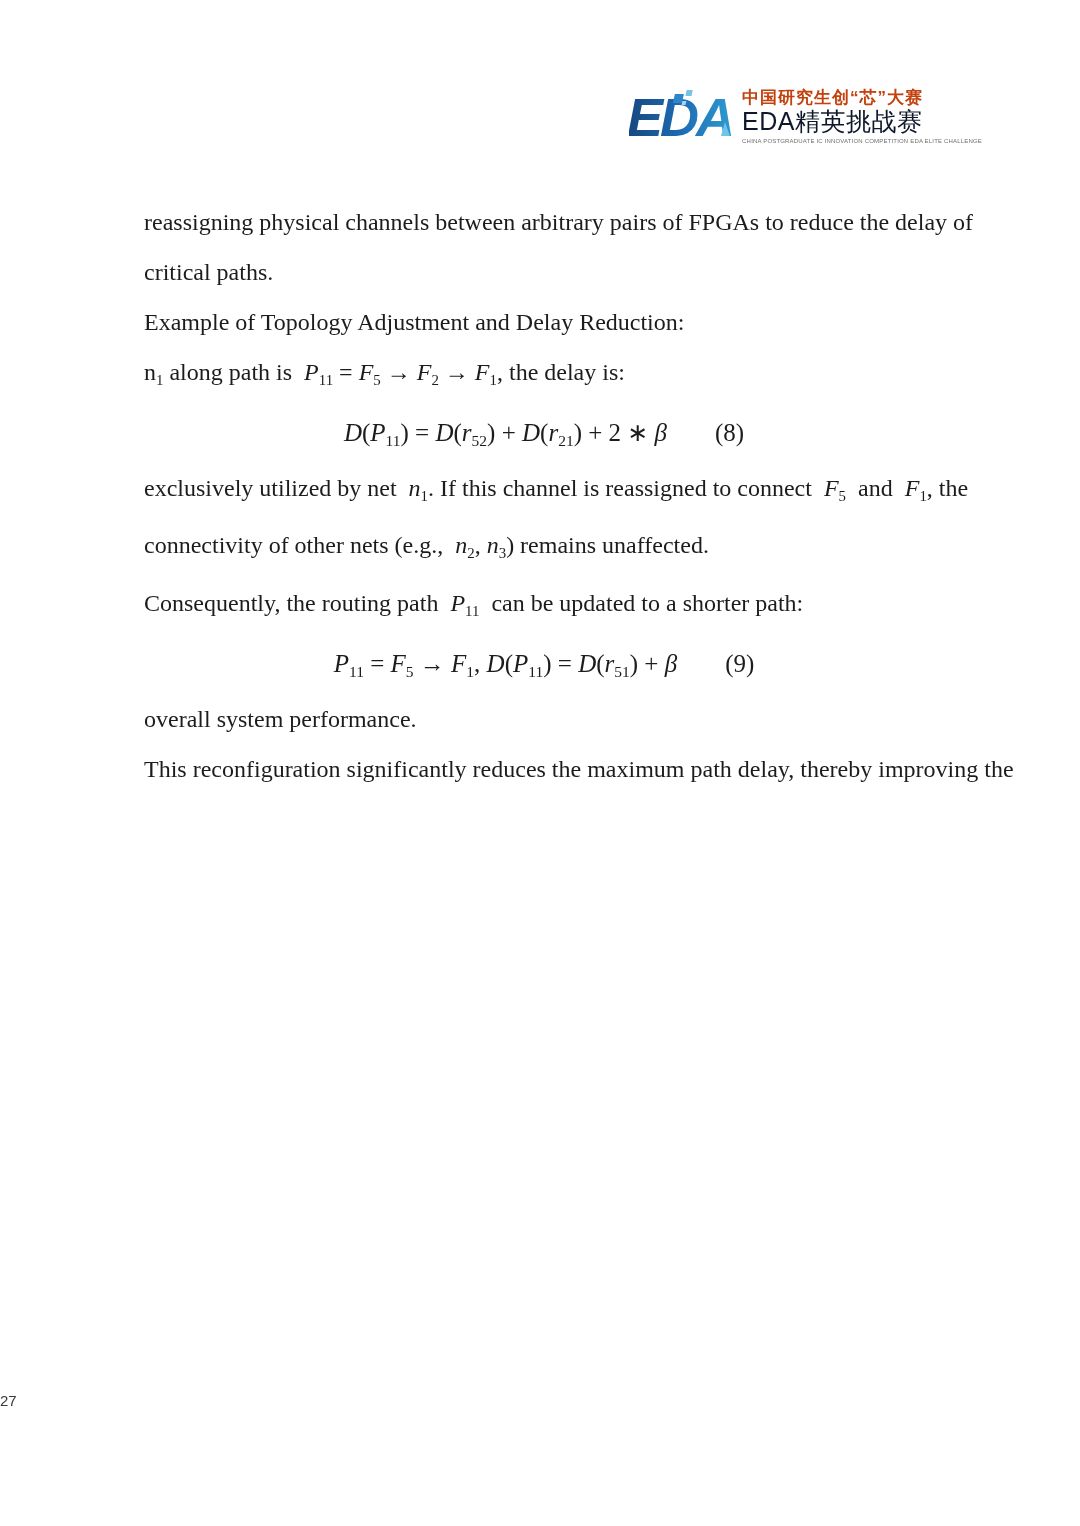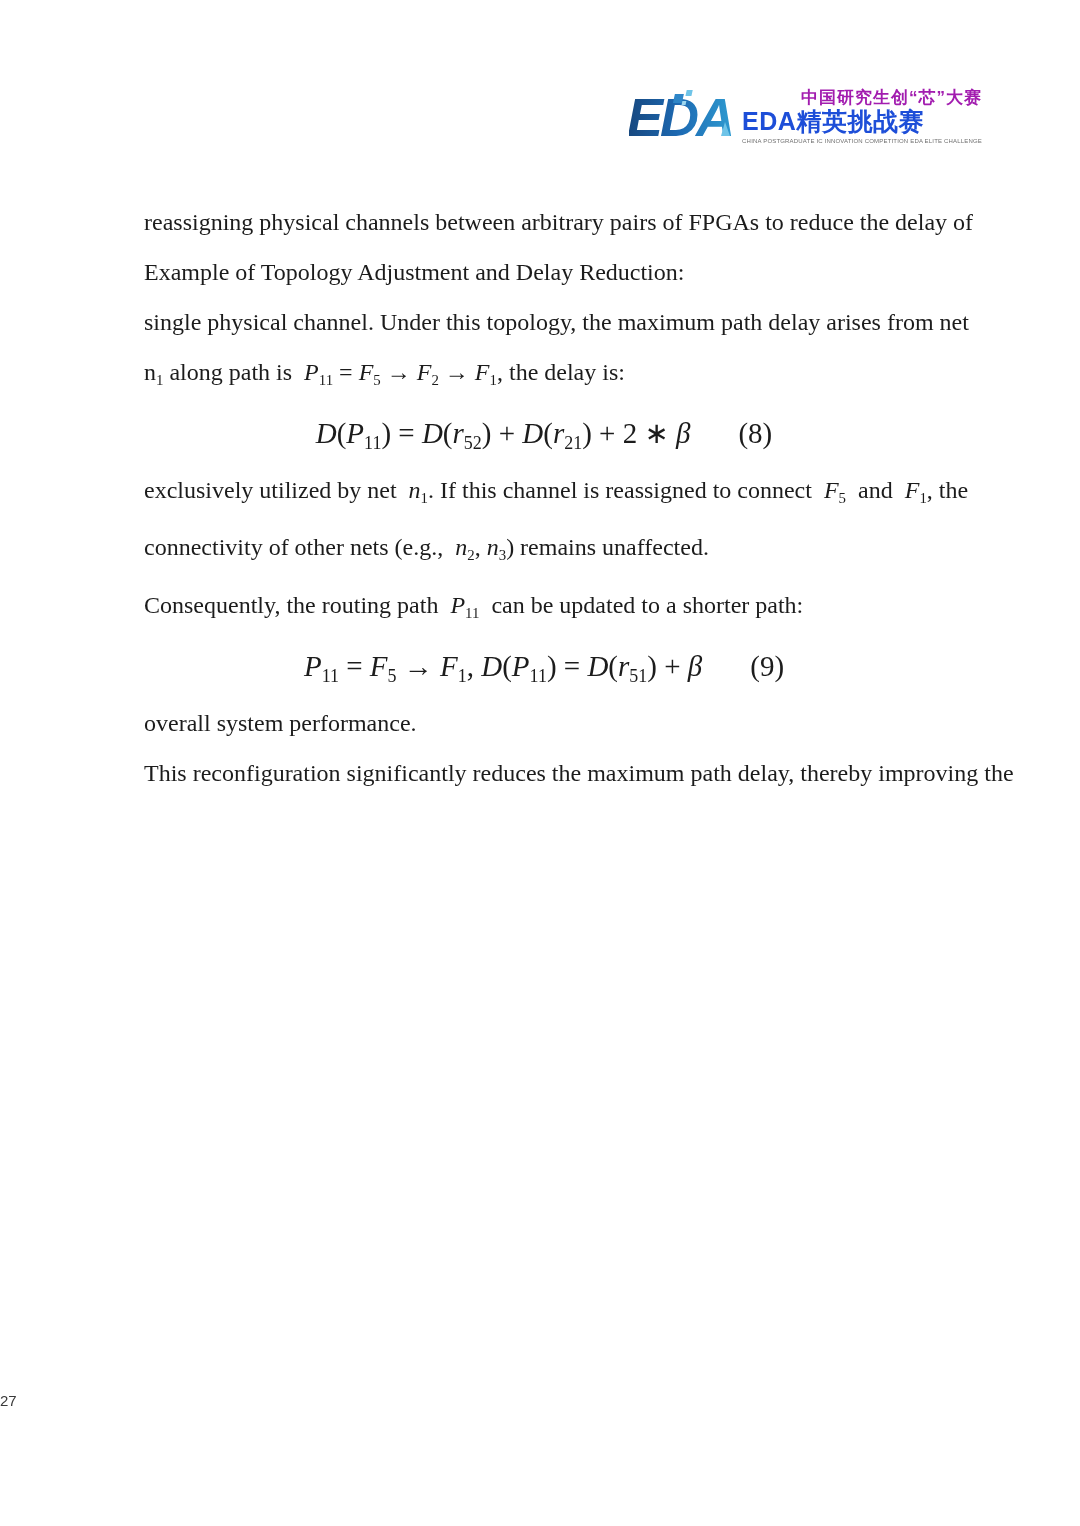--- a/index.html
+++ b/index.html
@@ -23,31 +23,30 @@
     align-items: center;
     gap: 9px;
   }
   .logo-mark { display: block; }
   .logo-text { display: flex; flex-direction: column; justify-content: center; }
   .logo-cn1 {
     font-family: "Liberation Sans", sans-serif;
     font-weight: bold;
     font-size: 17px;
     line-height: 1.2;
-    color: #a21caf;
+    color: #c2410c;
     letter-spacing: 1px;
     white-space: nowrap;
-    text-align: right;
   }
   .logo-cn2 {
     font-family: "Liberation Sans", sans-serif;
-    font-weight: bold;
+    font-weight: normal;
     font-size: 25px;
     line-height: 1.1;
-    color: #1d4ed8;
+    color: #0f172a;
     letter-spacing: 0.5px;
     white-space: nowrap;
   }
   .logo-en {
     font-family: "Liberation Sans", sans-serif;
     font-size: 6px;
     color: #6f6f6f;
     letter-spacing: 0.18px;
     margin-top: 2px;
     white-space: nowrap;
@@ -60,21 +59,21 @@
     left: 144px;
     width: 800px;
   }
   .text-line {
     font-size: 24px;
     line-height: 50px;
     white-space: nowrap;
     color: #1c1c1c;
   }
   .equation-line {
-    font-size: 29px;
+    font-size: 25px;
     line-height: 50px;
     text-align: center;
     white-space: nowrap;
     position: relative;
     top: 3px;
     color: #1c1c1c;
   }
   .seg-i { font-style: italic; }
   .seg-sub { font-size: 0.62em; vertical-align: -0.32em; letter-spacing: 0; }
   .eq-num { margin-left: 48px; font-style: normal; }
@@ -114,22 +113,22 @@
     </svg>
     <div class="logo-text">
       <div class="logo-cn1">中国研究生创“芯”大赛</div>
       <div class="logo-cn2">EDA精英挑战赛</div>
       <div class="logo-en">CHINA POSTGRADUATE IC INNOVATION COMPETITION EDA ELITE CHALLENGE</div>
     </div>
   </div>
 
   <div class="content">
       <div class="text-line"><span>reassigning physical channels between arbitrary pairs of FPGAs to reduce the delay of</span></div>
+      <div class="text-line"><span>critical paths.</span></div>
       <div class="text-line"><span>Example of Topology Adjustment and Delay Reduction:</span></div>
-      <div class="text-line"><span>single physical channel. Under this topology, the maximum path delay arises from net</span></div>
       <div class="text-line"><span>n</span><span class="seg-sub">1</span><span> along path is &nbsp;</span><span class="seg-i">P</span><span class="seg-sub">11</span><span> = </span><span class="seg-i">F</span><span class="seg-sub">5</span><span> → </span><span class="seg-i">F</span><span class="seg-sub">2</span><span> → </span><span class="seg-i">F</span><span class="seg-sub">1</span><span>, the delay is:</span></div>
       <div class="equation-line"><span class="seg-i">D</span><span>(</span><span class="seg-i">P</span><span class="seg-sub">11</span><span>) = </span><span class="seg-i">D</span><span>(</span><span class="seg-i">r</span><span class="seg-sub">52</span><span>) + </span><span class="seg-i">D</span><span>(</span><span class="seg-i">r</span><span class="seg-sub">21</span><span>) + 2 ∗ </span><span class="seg-i">β</span><span class="eq-num">(8)</span></div>
       <div class="text-line"><span>exclusively utilized by net &nbsp;</span><span class="seg-i">n</span><span class="seg-sub">1</span><span>. If this channel is reassigned to connect &nbsp;</span><span class="seg-i">F</span><span class="seg-sub">5</span><span> &nbsp;and &nbsp;</span><span class="seg-i">F</span><span class="seg-sub">1</span><span>, the</span></div>
       <div class="text-line"><span>connectivity of other nets (e.g., &nbsp;</span><span class="seg-i">n</span><span class="seg-sub">2</span><span>, </span><span class="seg-i">n</span><span class="seg-sub">3</span><span>) remains unaffected.</span></div>
       <div class="text-line"><span>Consequently, the routing path &nbsp;</span><span class="seg-i">P</span><span class="seg-sub">11</span><span> &nbsp;can be updated to a shorter path:</span></div>
       <div class="equation-line"><span class="seg-i">P</span><span class="seg-sub">11</span><span> = </span><span class="seg-i">F</span><span class="seg-sub">5</span><span> → </span><span class="seg-i">F</span><span class="seg-sub">1</span><span>, </span><span class="seg-i">D</span><span>(</span><span class="seg-i">P</span><span class="seg-sub">11</span><span>) = </span><span class="seg-i">D</span><span>(</span><span class="seg-i">r</span><span class="seg-sub">51</span><span>) + </span><span class="seg-i">β</span><span class="eq-num">(9)</span></div>
       <div class="text-line"><span>overall system performance.</span></div>
       <div class="text-line"><span>This reconfiguration significantly reduces the maximum path delay, thereby improving the</span></div>
     </div>
 

